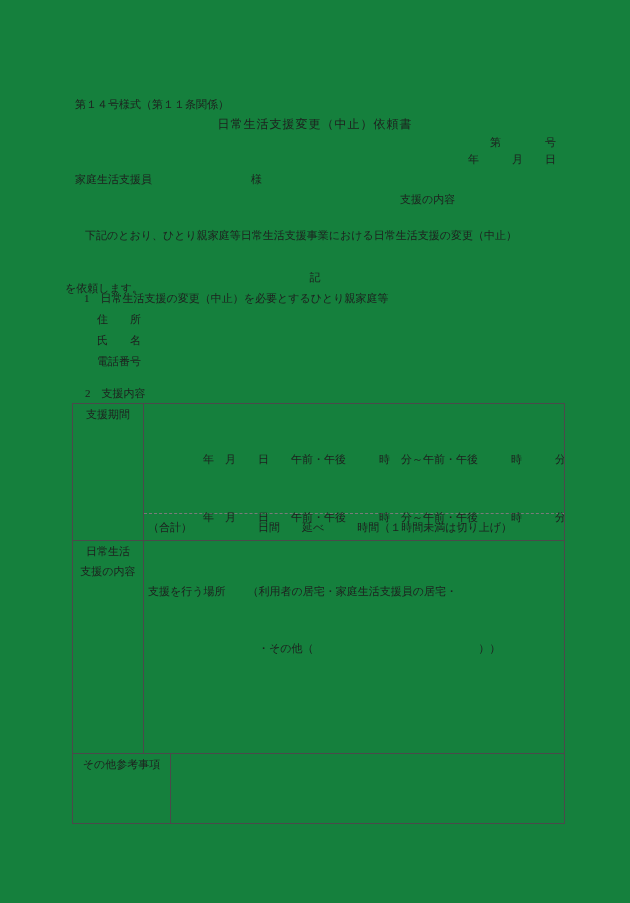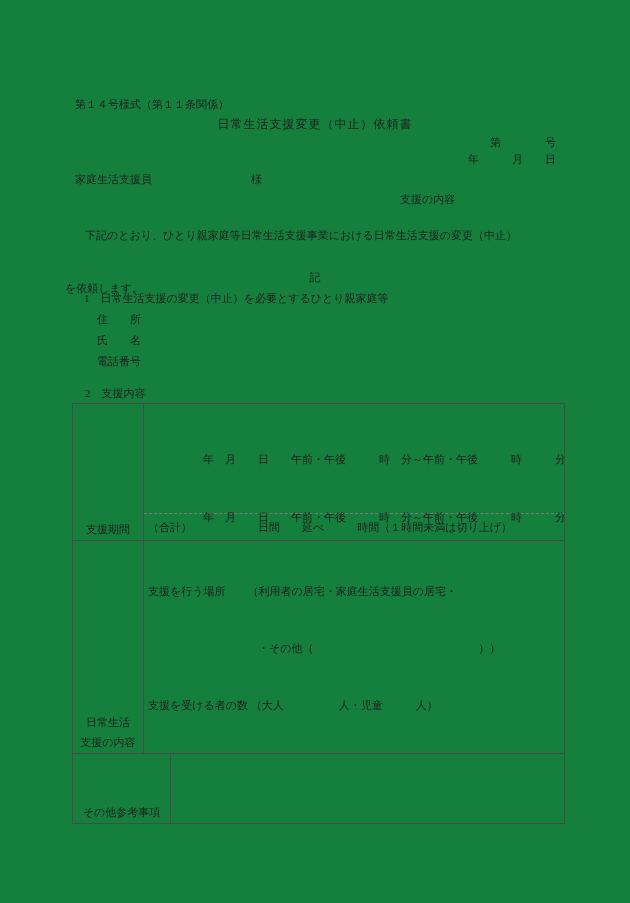--- a/index.html
+++ b/index.html
@@ -25,22 +25,22 @@
     box-sizing:border-box;
   }
   .trow{display:flex;box-sizing:border-box;}
   .trow-1{height:137px;border-bottom:1px solid #4a4a4a;}
   .trow-2{height:213px;border-bottom:1px solid #4a4a4a;}
   .trow-3{height:69px;}
   .tlabel{
     box-sizing:border-box;flex:0 0 auto;
     border-right:1px solid #4a4a4a;
     display:flex;flex-direction:column;
-    align-items:center;justify-content:flex-end;
-    line-height:20px;white-space:pre;font-family:Liberation Mono, monospace;
+    align-items:center;justify-content:flex-start;
+    line-height:20px;white-space:pre;
   }
   .trow-1 .tlabel,.trow-2 .tlabel{width:71px;}
   .trow-3 .tlabel{width:98px;}
   .tcell{flex:1 1 auto;box-sizing:border-box;overflow:hidden;}
   .dates{height:109px;box-sizing:border-box;padding:8px 0 0 4px;line-height:19.2px;white-space:pre;}
   .total-line{height:18px;line-height:26px;border-top:1px dashed #7a7a7a;padding-left:4px;white-space:pre;box-sizing:border-box;}
   .content-lines{padding:2.5px 0 0 4px;line-height:19.1px;white-space:pre;}
 </style>
 </head>
 <body>
@@ -85,21 +85,20 @@
 
     <div class="trow trow-2">
       <div class="tlabel">
         <span>日常生活</span>
         <span>支援の内容</span>
       </div>
       <div class="tcell">
         <div class="content-lines">
           <div>支援を行う場所　　（利用者の居宅・家庭生活支援員の居宅・</div>
           <div>　　　　　　　　　　・その他（　　　　　　　　　　　　　　　））</div>
-          <div>支援を受ける者の数 （大人　　　　　人・児童　　　人）</div>
           
           
           
           
           
           
           
           
         </div>
       </div>

